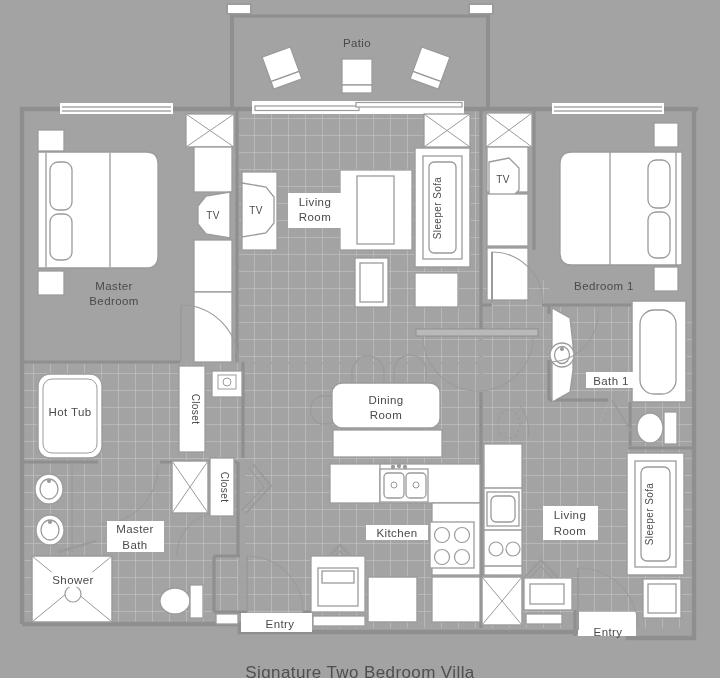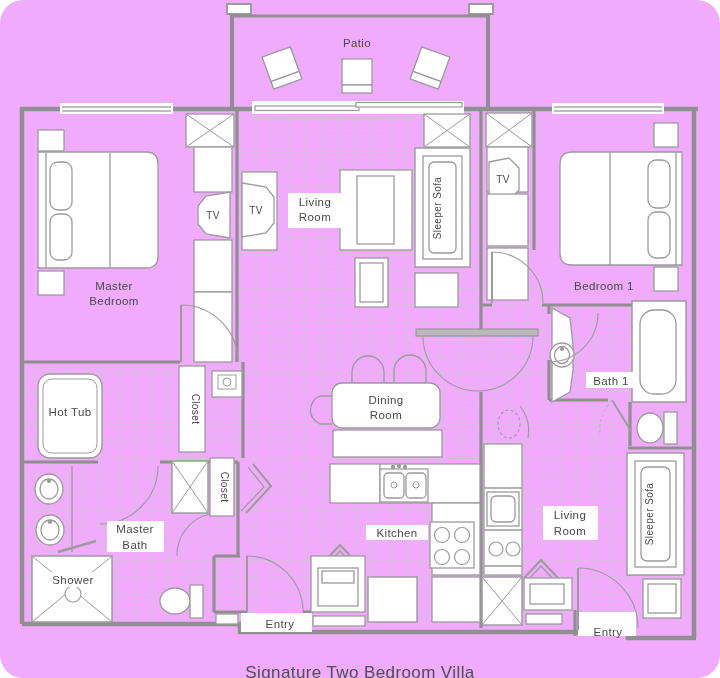--- a/index.html
+++ b/index.html
@@ -1,17 +1,17 @@
 <!DOCTYPE html>
 <html><head>
 <meta charset="utf-8">
 <style>
   html,body{margin:0;padding:0;background:#ffffff;}
-  #stage{position:relative;width:720px;height:678px;overflow:hidden;background:#f0abfc;
-         font-family:"Liberation Sans",sans-serif;border-radius:23px;}
+  #stage{position:relative;width:720px;height:678px;overflow:hidden;background:#a3a3a3;
+         font-family:"Liberation Sans",sans-serif;}
   svg{position:absolute;left:0;top:0;}
   svg text{font-family:"Liberation Sans",sans-serif;fill:#4a4a4a;letter-spacing:.4px;}
   .room-label{font-size:11.5px;}
   .small-label{font-size:10px;}
   .vert-label{font-size:10px;}
   #caption{position:absolute;left:0;top:663px;width:720px;text-align:center;
            font-size:17px;color:#4f4f4f;letter-spacing:.4px;}
 </style>
 </head>
 <body>

